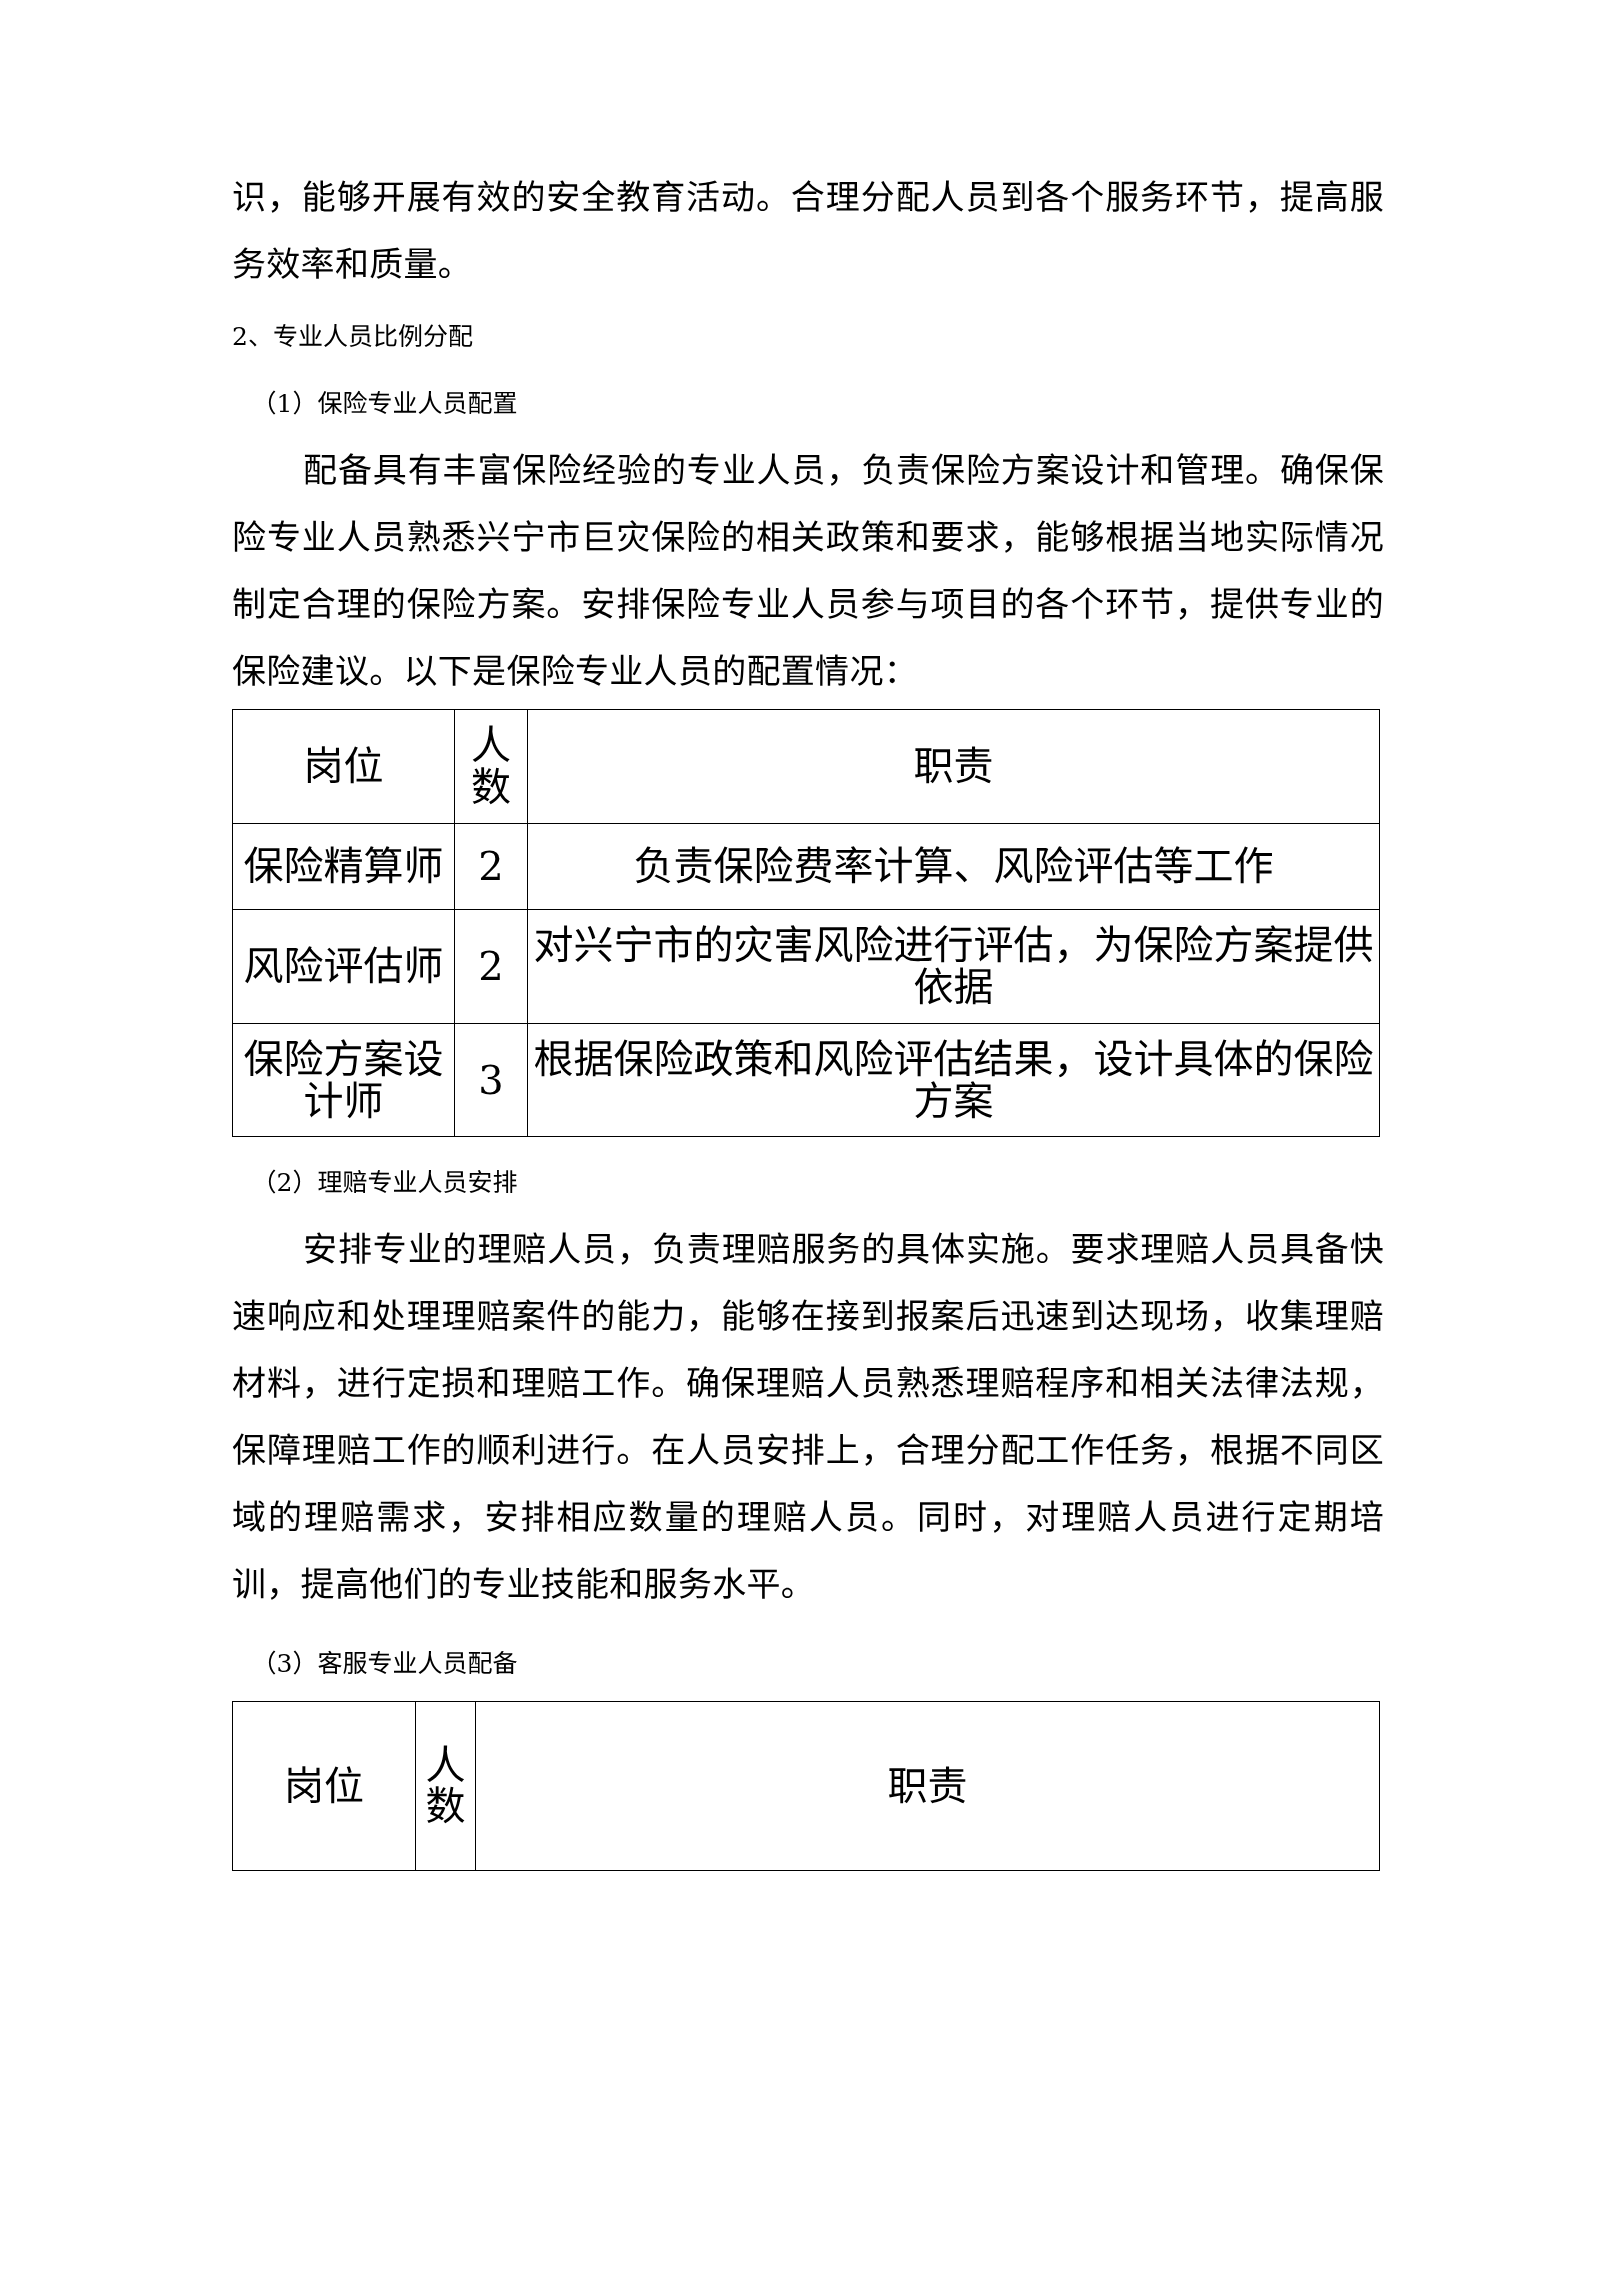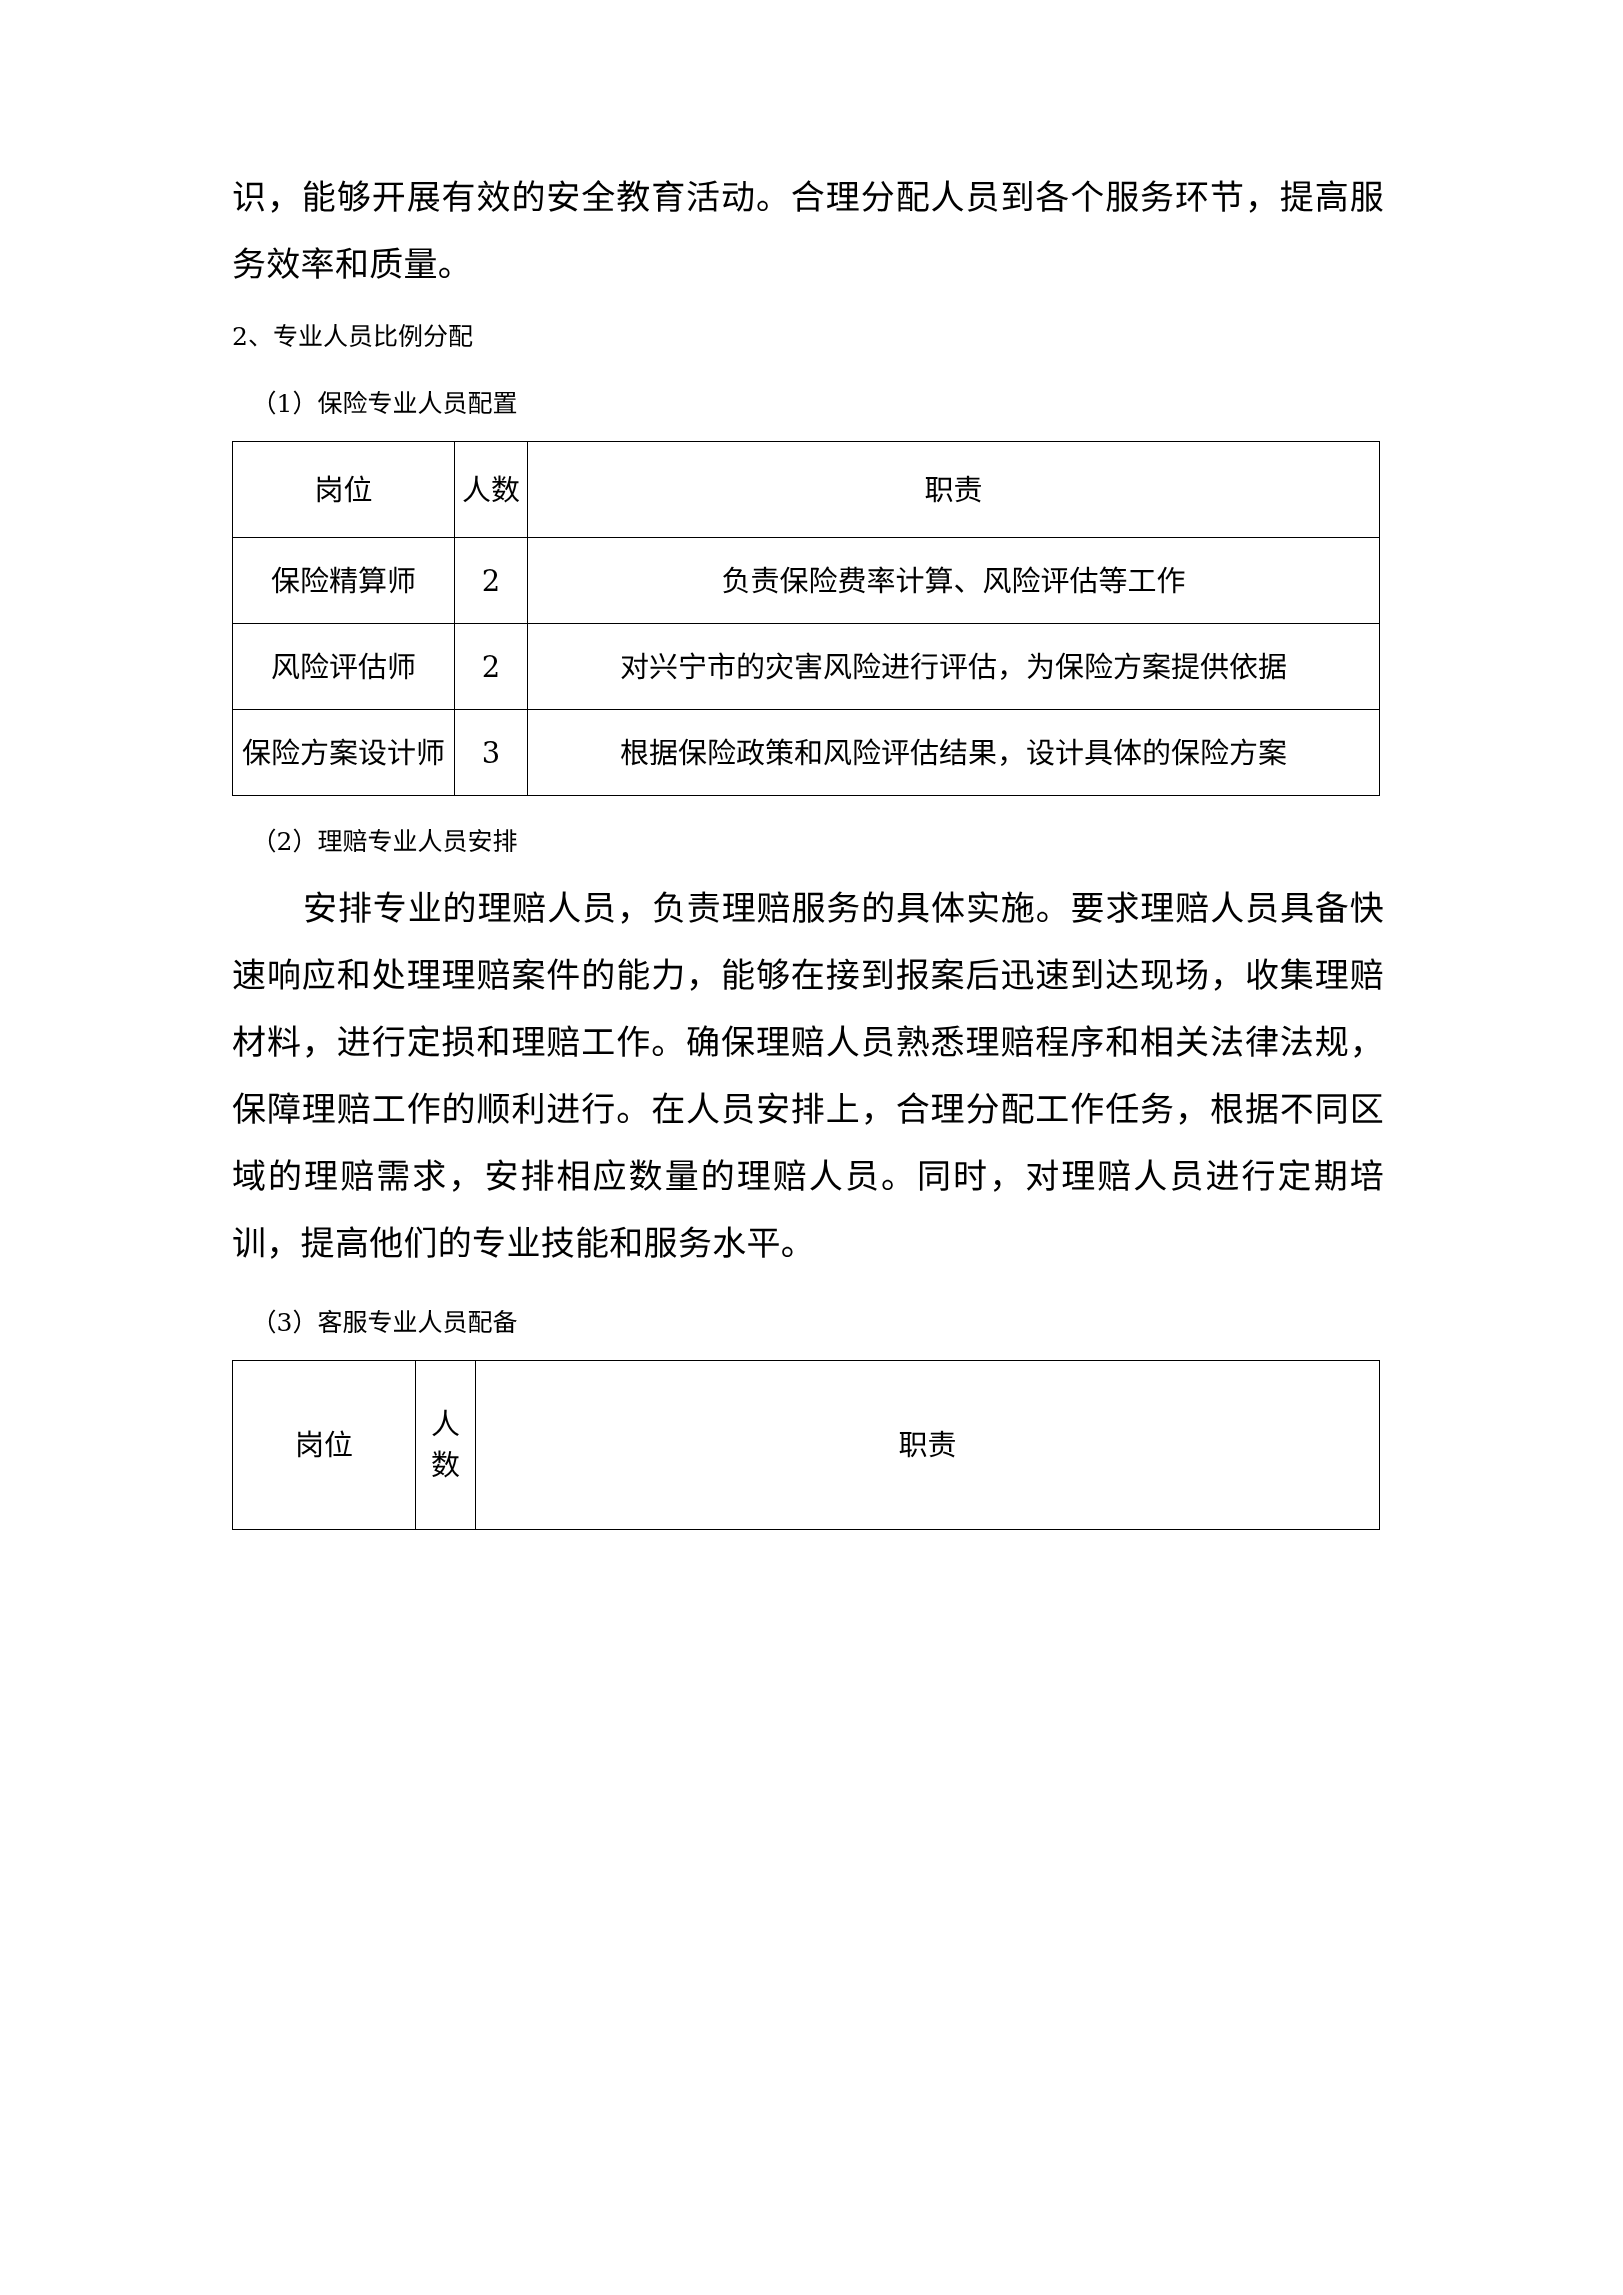--- a/index.html
+++ b/index.html
@@ -55,21 +55,21 @@
   table.doc-table {
     border-collapse: collapse;
     width: 1148px;
     table-layout: fixed;
     margin: 3.9px 0 0 0;
   }
   table.doc-table td,
   table.doc-table th {
     border: 1.3px solid #000000;
     font-weight: normal;
-    font-size: 29px;
+    font-size: 40px;
     line-height: 42px;
     text-align: center;
     vertical-align: middle;
     padding: 14.4px 3.9px;
     box-sizing: border-box;
     font-family: "DejaVu Serif", "Liberation Serif", serif;
   }
   table.doc-table.t1 td.c-post { width: 222px; }
   table.doc-table.t1 td.c-count { width: 73px; }
   table.doc-table.t1 td.c-duty { width: auto; }
@@ -94,20 +94,21 @@
   <div class="content">
 
     <p class="para">识，能够开展有效的安全教育活动。合理分配人员到各个服务环节，提高服务效率和质量。</p>
 
     <div class="spacer-sm"></div>
 
     <p class="heading">2、专业人员比例分配</p>
 
     <p class="heading sub">（1）保险专业人员配置</p>
 
+    <p class="para indent">配备具有丰富保险经验的专业人员，负责保险方案设计和管理。确保保险专业人员熟悉兴宁市巨灾保险的相关政策和要求，能够根据当地实际情况制定合理的保险方案。安排保险专业人员参与项目的各个环节，提供专业的保险建议。以下是保险专业人员的配置情况：</p>
 
     <table class="doc-table t1">
       <tbody>
         <tr class="hdr">
           <td class="c-post">岗位</td>
           <td class="c-count">人数</td>
           <td class="c-duty">职责</td>
         </tr>
         <tr class="body-row">
           <td class="c-post">保险精算师</td>

